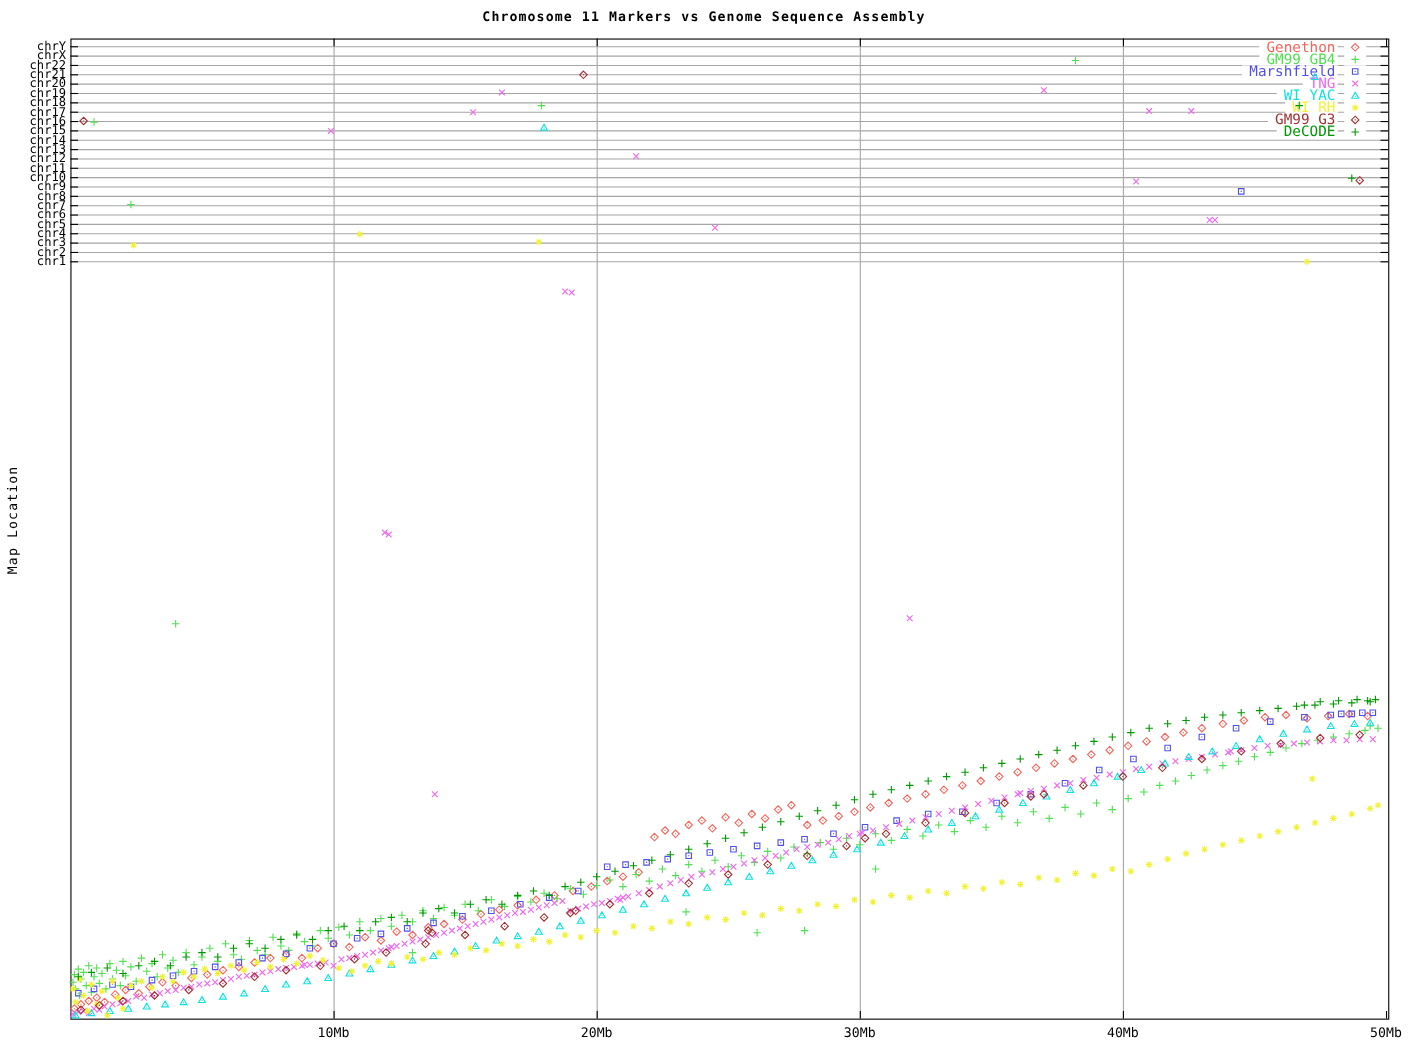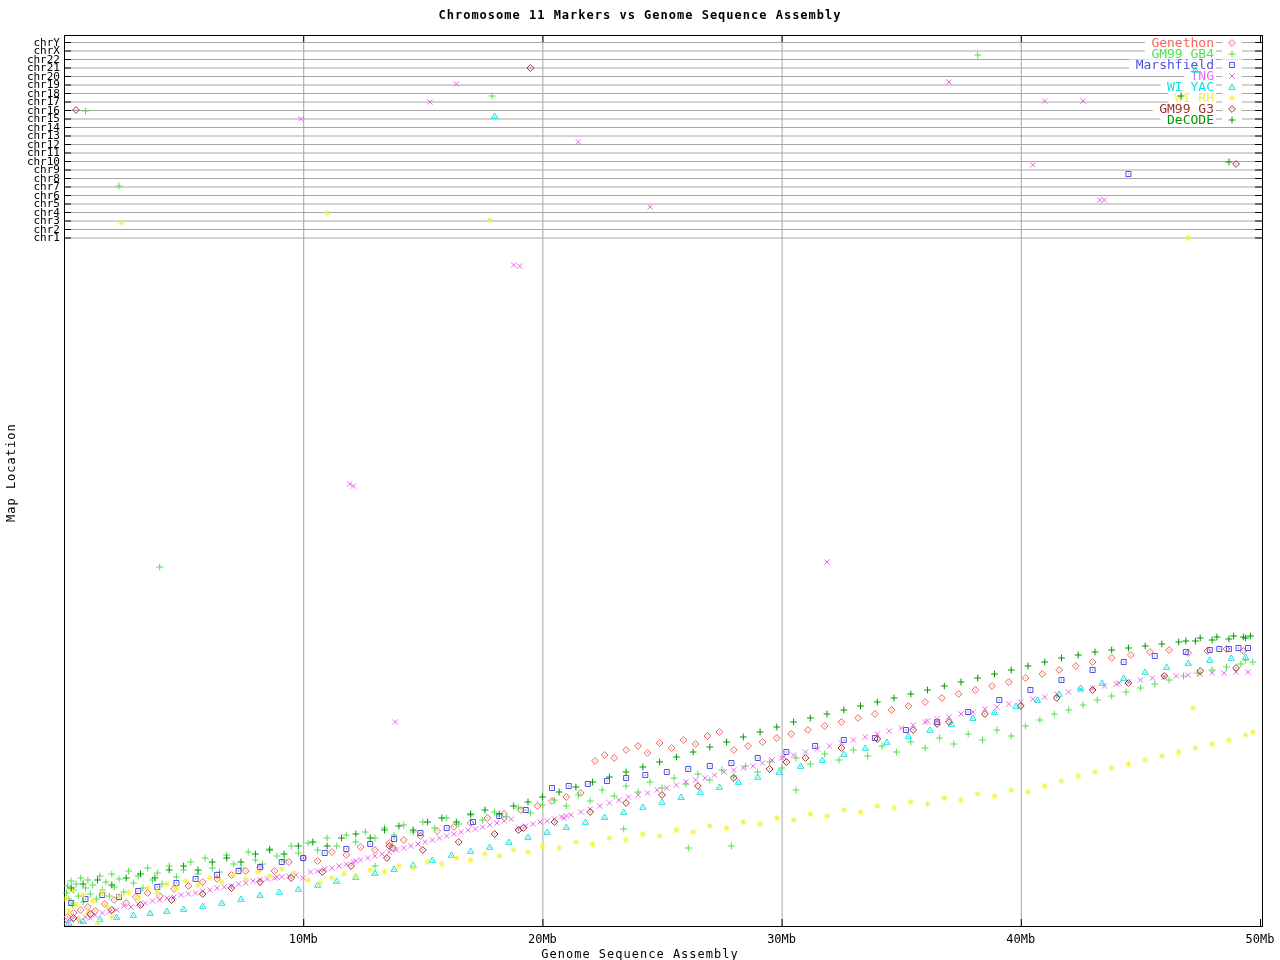--- a/index.html
+++ b/index.html
@@ -12,21 +12,20 @@
   #ylabel{position:absolute;left:-34px;top:470px;width:90px;text-align:center;
           font-size:12px;letter-spacing:1px;transform:rotate(-90deg);white-space:nowrap;}
   svg{position:absolute;top:0;left:0;}
 </style>
 </head>
 <body>
 
 <div id="page">
   <div id="title">Chromosome 11 Markers vs Genome Sequence Assembly</div>
   <div id="ylabel">Map Location</div>
-  <div id="xlabel">Genome Sequence Assembly</div>
   <svg id="plot" width="1280" height="960">
       <g stroke="#a6a6a6" stroke-width="1">
         <line x1="64" x2="1262" y1="42.5" y2="42.5"></line>
         <line x1="64" x2="1262" y1="51" y2="51"></line>
         <line x1="64" x2="1262" y1="59.5" y2="59.5"></line>
         <line x1="64" x2="1262" y1="68" y2="68"></line>
         <line x1="64" x2="1262" y1="76.5" y2="76.5"></line>
         <line x1="64" x2="1262" y1="85" y2="85"></line>
         <line x1="64" x2="1262" y1="93.5" y2="93.5"></line>
         <line x1="64" x2="1262" y1="102" y2="102"></line>

